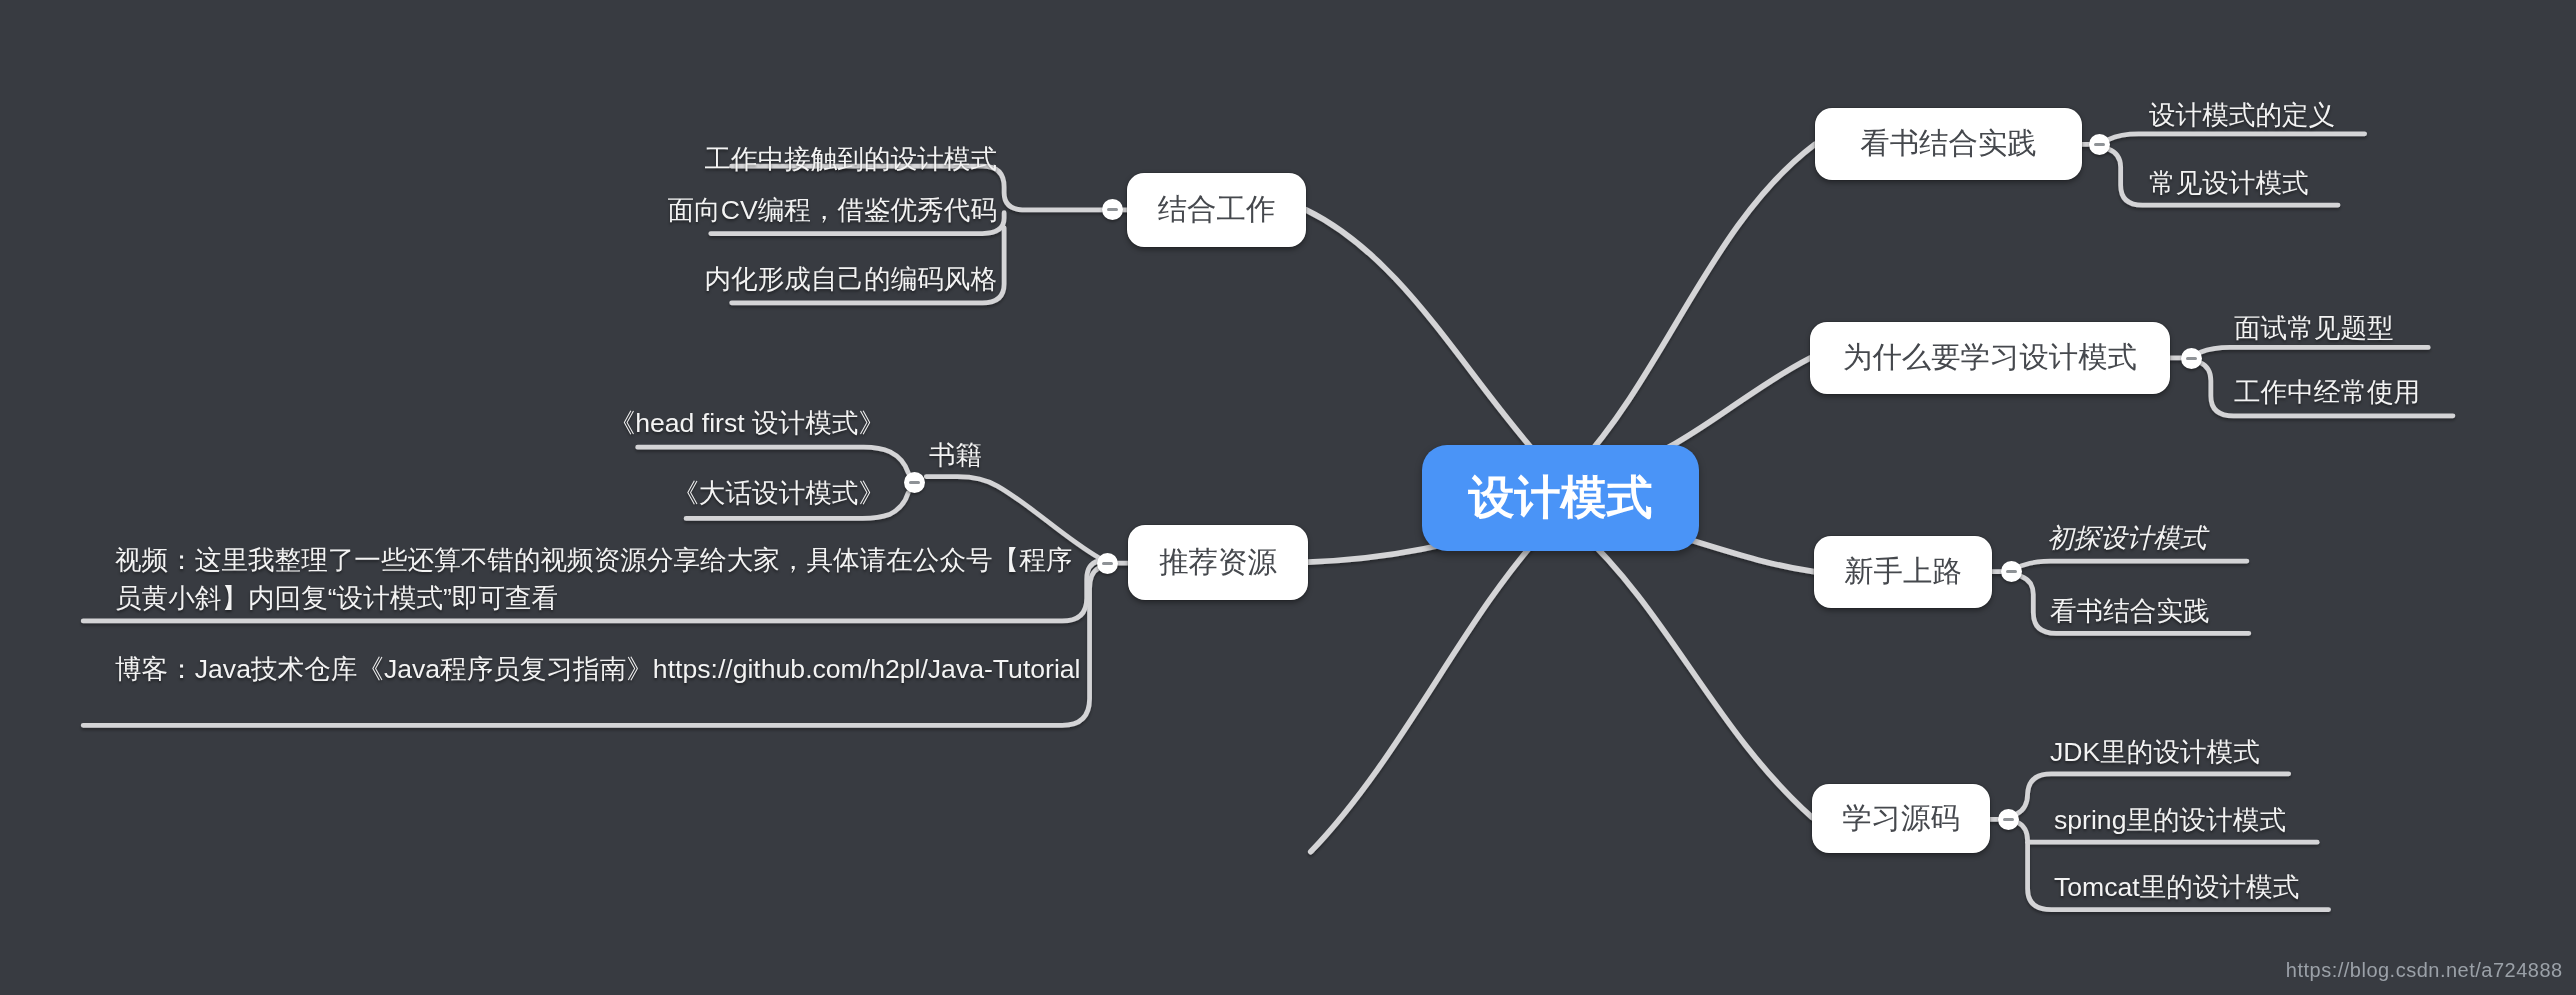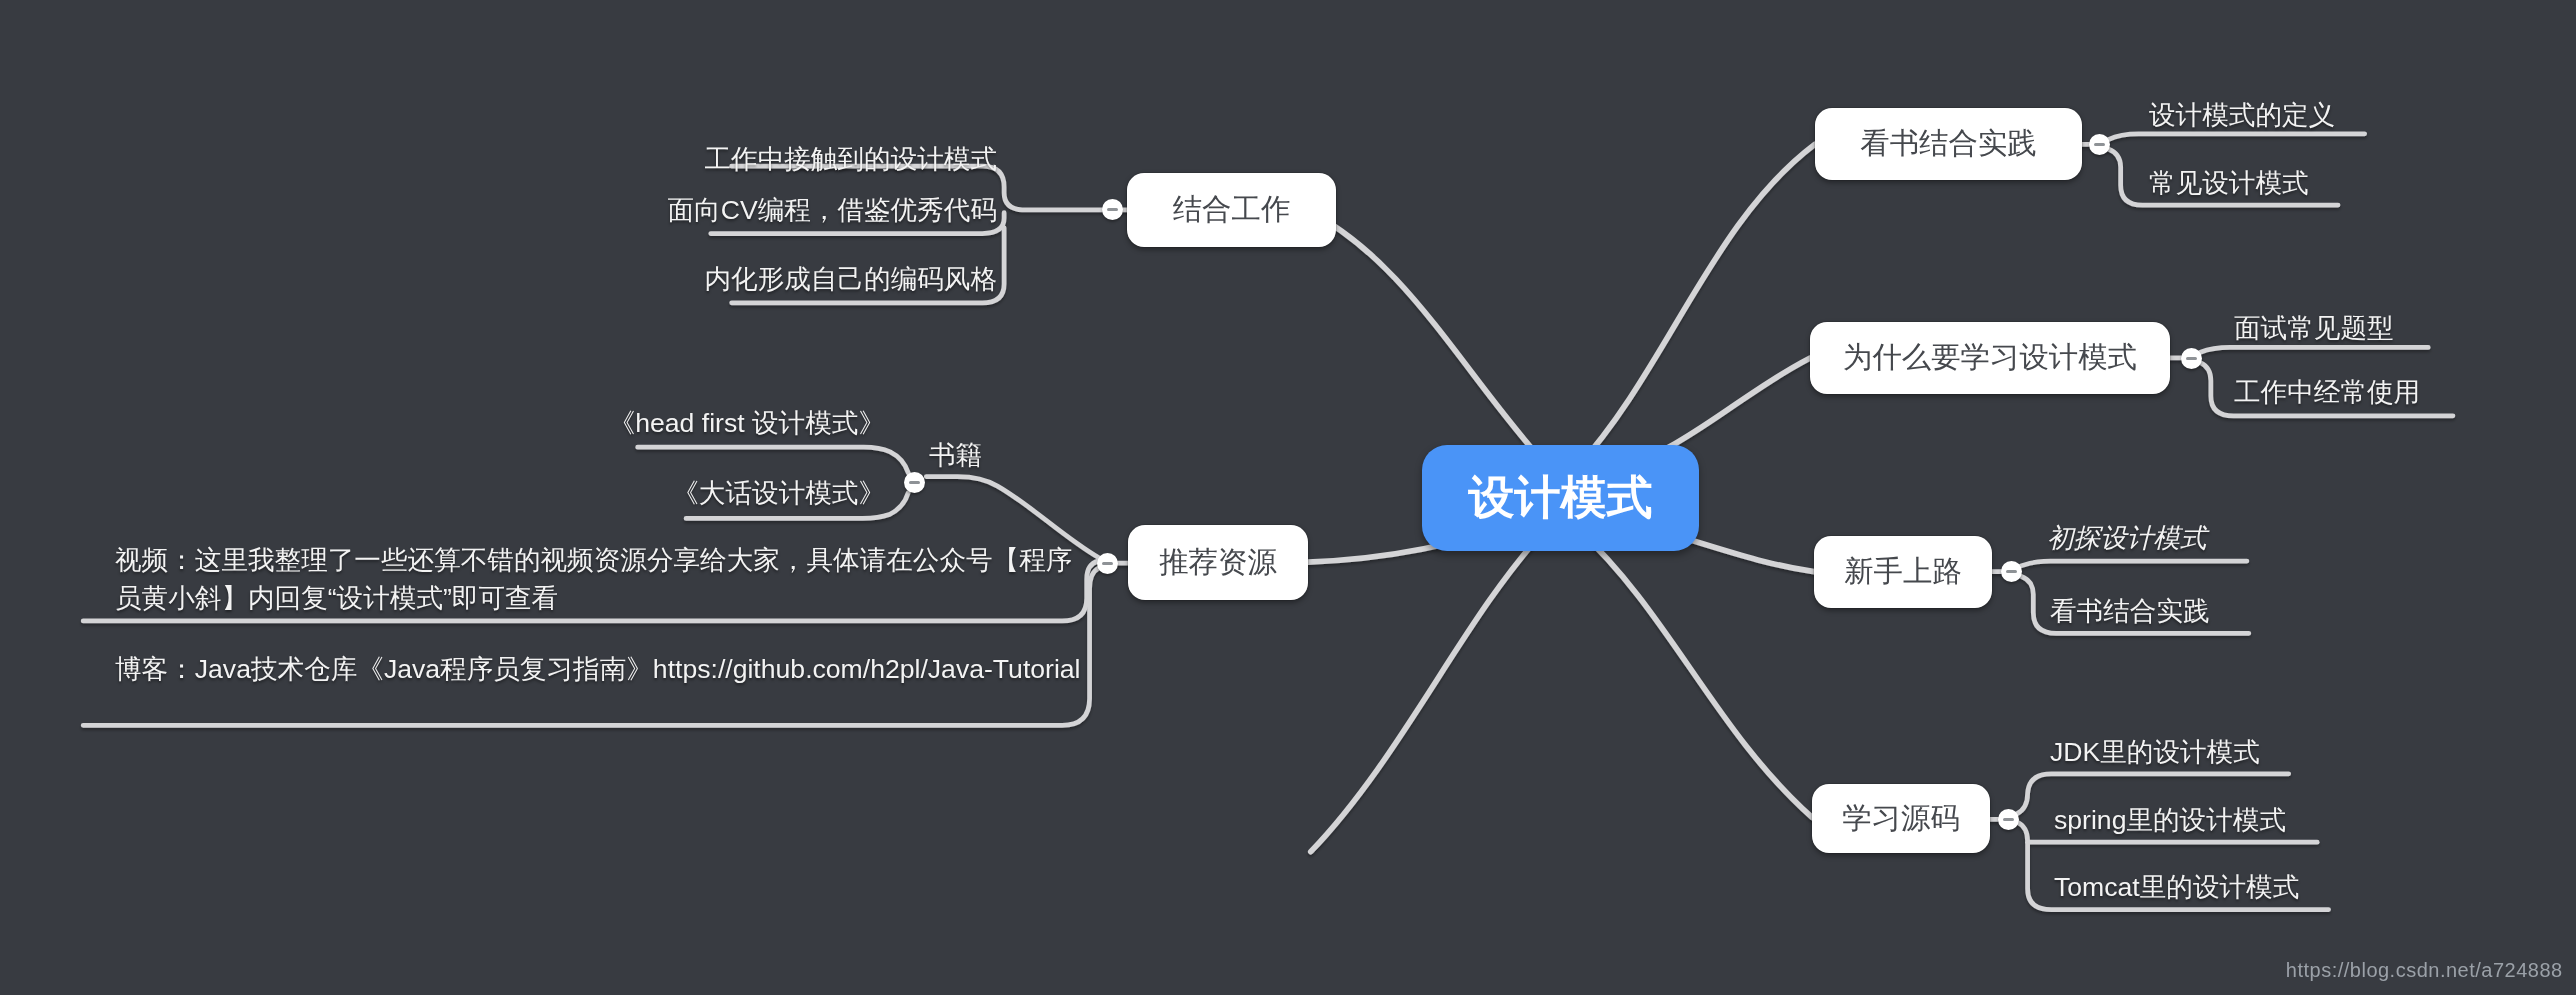--- a/index.html
+++ b/index.html
@@ -112,21 +112,21 @@
     </g>
   </svg>
 
   <div class="center-node" style="left:1422px;top:445px;width:277px;height:106px;">设计模式</div>
 
   <div class="node" style="left:1815px;top:108px;width:267px;height:72px;">看书结合实践</div>
   <div class="node" style="left:1810px;top:322px;width:360px;height:72px;">为什么要学习设计模式</div>
   <div class="node" style="left:1814px;top:536px;width:178px;height:72px;">新手上路</div>
   <div class="node" style="left:1812px;top:784px;width:178px;height:69px;">学习源码</div>
 
-  <div class="node" style="left:1127px;top:173px;width:209px;height:74px;text-align:center;">结合工作</div>
+  <div class="node" style="left:1127px;top:173px;width:179px;height:74px;text-align:center;">结合工作</div>
   <div class="node" style="left:1128px;top:525px;width:180px;height:75px;">推荐资源</div>
 
   <div class="minus" style="left:2089px;top:134px;"></div>
   <div class="minus" style="left:2181px;top:348px;"></div>
   <div class="minus" style="left:2001px;top:561px;"></div>
   <div class="minus" style="left:1998px;top:809px;"></div>
   <div class="minus" style="left:1102px;top:199px;"></div>
   <div class="minus" style="left:1097px;top:553px;"></div>
   <div class="minus" style="left:904px;top:472px;"></div>
 

